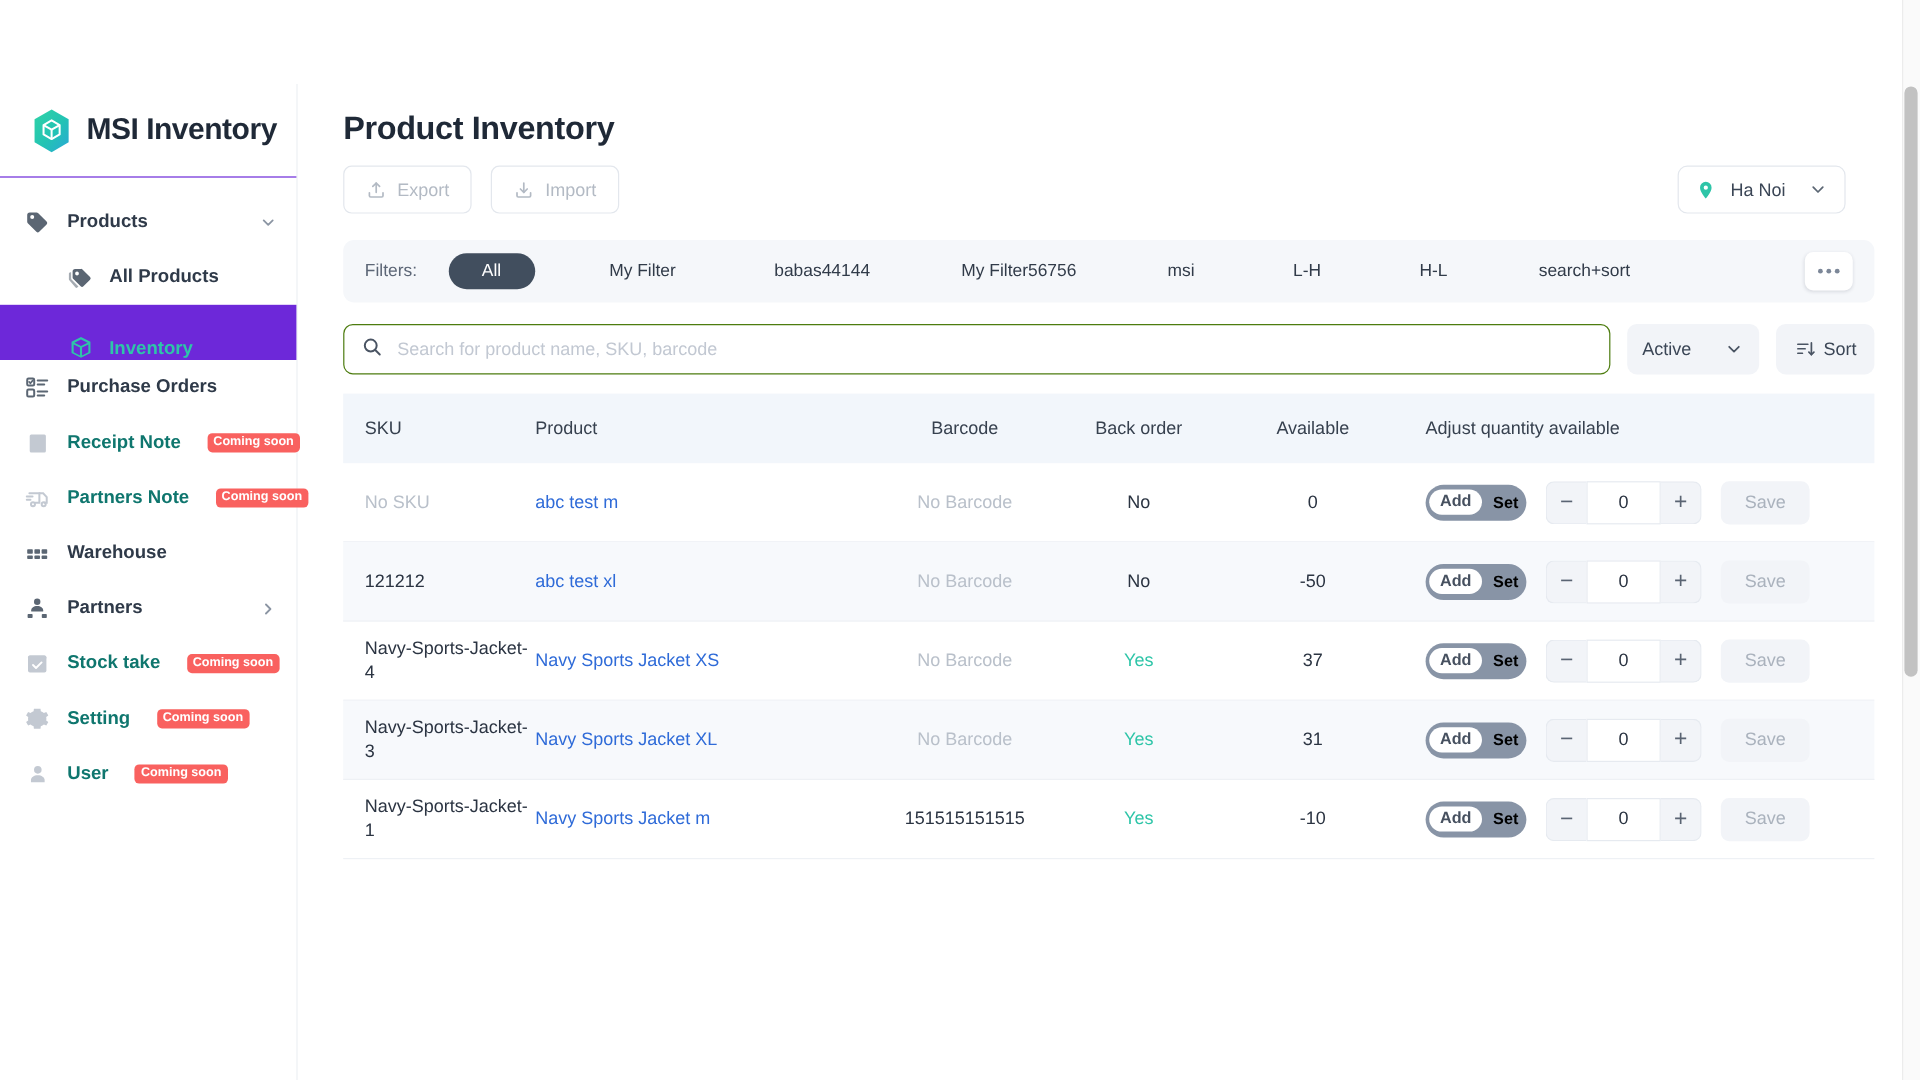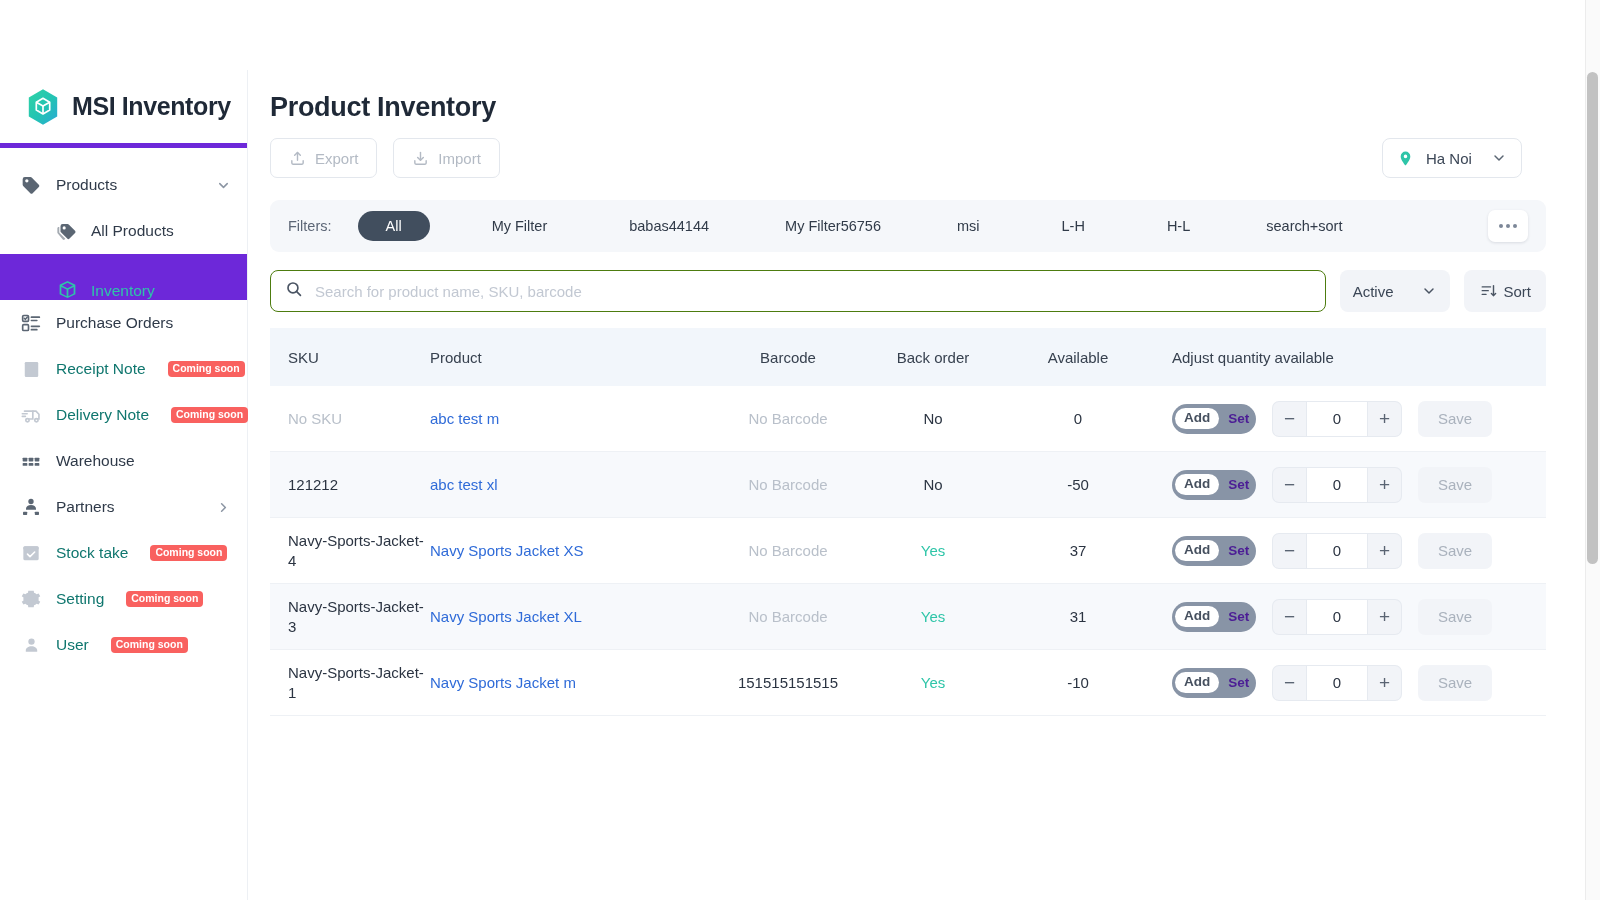--- a/index.html
+++ b/index.html
@@ -15,48 +15,48 @@
   
   .topstrip { position:absolute; top:0; left:0; width:1568px; height:70px; background:#ffffff; }
 
   
   .sidebar {
     position: absolute; top: 70px; left: 0; width: 248px; height: 830px;
     background: #ffffff; border-right: 1px solid #edf0f4;
   }
   .brand {
     height: 78px; display: flex; align-items: center; gap: 12px;
-    padding-left: 26px; border-bottom: 5px solid #6d28d9;
+    padding-left: 26px; border-bottom: 1px solid #6d28d9;
   }
   .brand-mark { width: 34px; height: 38px; position: relative; flex: 0 0 auto; }
   .brand-name { font-size: 25px; font-weight: 700; color: #1f2937; letter-spacing: -0.4px; }
 
   .nav { padding-top: 14px; }
   .nav-item {
     display: flex; align-items: center; gap: 14px;
     height: 46px; padding-left: 20px; padding-right: 16px;
     font-size: 15.5px; color: #2f3a49; cursor: pointer; position: relative;
   }
   .nav-item.sub { padding-left: 56px; gap: 13px; }
   .nav-item.active { background: #6d28d9; align-items: flex-end; }
   .nav-item.active .nav-label { color: #2ec5a8; }
   .nav-item.muted .nav-label { color: #0f766e; }
   .nav-icon { width: 22px; height: 22px; flex: 0 0 auto; display:flex; align-items:center; justify-content:center; color: #5b6673; }
   .nav-item.muted .nav-icon { color: #c3c9d2; }
   .nav-item.active .nav-icon { color: #2ec5a8; }
-  .nav-label { white-space: nowrap; }
+  .nav-label { white-space: nowrap; font-weight: bold; }
   .chev { margin-left: auto; color: #8b95a3; display:flex; align-items:center; }
   .badge-soon {
     background: #f9615f; color: #fff; font-size: 10.5px; font-weight: 700;
     padding: 1.5px 5px; border-radius: 4px; margin-left: 8px; white-space: nowrap;
     line-height: 1.25;
   }
 
   
-  .main { position: absolute; top: 70px; left: 248px; width: 1320px; height: 830px; background: #ffffff; }
+  .main { position: absolute; top: 70px; left: 264px; width: 1320px; height: 830px; background: #ffffff; }
   .page-title { font-size: 27px; font-weight: 700; color: #1f2937; margin: 22px 0 0 22px; letter-spacing: -0.3px; }
 
   .toolbar { display: flex; align-items: center; margin: 15px 0 0 22px; gap: 16px; position: relative; }
   .btn-outline {
     display: inline-flex; align-items: center; gap: 9px;
     height: 40px; padding: 0 18px; border: 1px solid #e3e7ed; border-radius: 7px;
     background: #fff; color: #b3bac4; font-size: 15px; cursor: default;
   }
   .btn-outline svg { stroke: #b3bac4; }
 
@@ -136,21 +136,21 @@
   .sku-wrap { line-height: 1.28; }
 
   .toggle {
     width: 84px; height: 30px; border-radius: 16px; background: #8894a6;
     display: flex; align-items: center; padding: 3px; cursor: pointer; flex: 0 0 auto;
   }
   .toggle .knob {
     background: #fff; color: #46505f; font-size: 13.5px; font-weight: 600;
     border-radius: 14px; padding: 2.5px 9px; line-height: 1.2;
   }
-  .toggle .off { color: #4c1d95; font-size: 13.5px; font-weight: 600; padding: 0 9px; }
+  .toggle .off { color: #000000; font-size: 13.5px; font-weight: 600; padding: 0 9px; }
 
   .stepper { display: flex; align-items: center; height: 36px; flex: 0 0 auto; }
   .stepper .sb {
     width: 34px; height: 36px; background: #f2f4f8; border: 1px solid #e6eaf0;
     display: flex; align-items: center; justify-content: center;
     font-size: 19px; color: #5a6473; cursor: pointer; user-select: none;
   }
   .stepper .sb.left  { border-radius: 7px 0 0 7px; border-right: none; }
   .stepper .sb.right { border-radius: 0 7px 7px 0; border-left: none; }
   .stepper .sv {
@@ -261,21 +261,21 @@
         <span class="nav-icon">
           <svg width="21" height="21" viewBox="0 0 24 24" fill="none" stroke="currentColor" stroke-width="1.9" stroke-linecap="round">
             <path d="M13.5 7h3.6l3.4 3.6V16h-2"></path>
               <path d="M4 7h9.5v9H9.6"></path>
             <line x1="1.5" y1="10" x2="7" y2="10"></line>
               <line x1="1.5" y1="13" x2="5" y2="13"></line>
             <circle cx="7.4" cy="17.4" r="1.9"></circle>
               <circle cx="17.6" cy="17.4" r="1.9"></circle>
           </svg>
         </span>
-        <span class="nav-label">Delivery Note</span>
+        <span class="nav-label">Partners Note</span>
         <span class="badge-soon">Coming soon</span>
       </div>
 
       <div class="nav-item">
         <span class="nav-icon">
           <svg width="20" height="20" viewBox="0 0 24 24" fill="currentColor">
             <rect x="2" y="8" width="5.6" height="4.6" rx=".8"></rect>
             <rect x="9.2" y="8" width="5.6" height="4.6" rx=".8"></rect>
             <rect x="16.4" y="8" width="5.6" height="4.6" rx=".8"></rect>
             <rect x="2" y="14.4" width="5.6" height="3.4" rx=".8"></rect>

